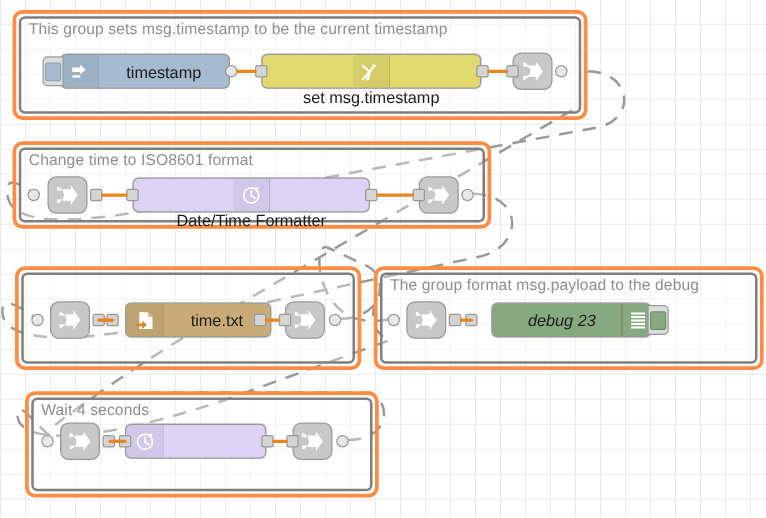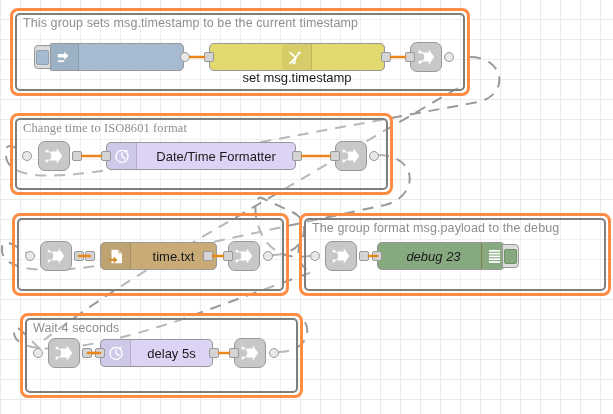--- a/index.html
+++ b/index.html
@@ -84,21 +84,21 @@
   .node .node-label {
     flex: 1;
     padding: 0 12px;
     font-size: 13px;
     color: #1a1a1a;
     white-space: nowrap;
     text-align: center;
   }
   .node.inject  { background: #a6bbcf; }
   .node.change  { background: #e2d96e; flex-direction: column; }
-  .node.datetime{ background: #dcd3f5; }
+  .node.datetime{ background: #dcd3f5; flex-direction: column; }
   .node.filewr  { background: #c9ab78; }
   .node.debug   { background: #87a980; }
   .node.delay   { background: #dcd3f5; }
 
   .node.debug .node-label {
     font-style: italic;
     text-align: center;
     padding-right: 4px;
   }
 
@@ -226,20 +226,21 @@
   <div class="node inject" style="left:48px; top:43px; width:136px;">
     <div class="inject-btn">
       <i></i>
     </div>
     <div class="icon-box">
       <svg width="17" height="17" viewBox="0 0 24 24" aria-hidden="true">
         <path d="M4 7 h9 v-3 l6 5.5 -6 5.5 v-3 h-9 z" fill="#ffffff"></path>
         <rect x="4" y="16" width="9" height="2.4" fill="#ffffff"></rect>
       </svg>
     </div>
+    <div class="node-label">timestamp</div>
   </div>
   <div class="port round" style="left:180px; top:52px;"></div>
 
   <div class="node change" style="left:209px; top:43px; width:176px;">
     <div class="icon-box">
       <svg width="17" height="17" viewBox="0 0 24 24" aria-hidden="true">
         <path d="M3 5 L11 12 L9 20" stroke="#ffffff" stroke-width="2.4" fill="none" stroke-linecap="round"></path>
         <path d="M3 20 L11 12 L16 5" stroke="#ffffff" stroke-width="2.4" fill="none" stroke-linecap="round"></path>
         <path d="M14 3.5 l5 1.5 -4 3 z" fill="#ffffff"></path>
         <path d="M7 17 l4 3.5 -4.6 1.5 z" fill="#ffffff"></path>
@@ -253,21 +254,21 @@
   <div class="linknode" style="left:410px; top:42px;">
     <svg width="22" height="22" viewBox="0 0 24 24" aria-hidden="true">
       <path d="M5 4 A8.5 8.5 0 0 1 5 20 Z" fill="#ffffff" transform="translate(-1,0)"></path>
       <path d="M8 7 h7 v-3.5 l6 8.5 -6 8.5 v-3.5 h-7 z" fill="#ffffff"></path>
       <circle cx="6" cy="12" r="4.2" fill="#c8c8c8"></circle>
     </svg>
   </div>
   <div class="port" style="left:405px; top:52px;"></div>
   <div class="port round" style="left:444px; top:52px;"></div>
 
-  <div class="group" style="left:10px; top:113px; width:383px; height:82px;font-family:Liberation Serif, serif;">
+  <div class="group" style="left:10px; top:113px; width:383px; height:70px;">
     <div class="group-inner"></div>
     <div class="group-label">Change time to ISO8601 format</div>
   </div>
 
   <div class="linknode" style="left:38px; top:141px;">
     <svg width="22" height="22" viewBox="0 0 24 24" aria-hidden="true">
       <path d="M8 7 h7 v-3.5 l6 8.5 -6 8.5 v-3.5 h-7 z" fill="#ffffff"></path>
       <path d="M3 4.5 A8 8 0 0 1 3 19.5 Z" fill="#ffffff"></path>
       <circle cx="5" cy="12" r="4" fill="#c8c8c8"></circle>
     </svg>
@@ -343,21 +344,21 @@
   <div class="linknode" style="left:325px; top:241px;">
     <svg width="22" height="22" viewBox="0 0 24 24" aria-hidden="true">
       <path d="M8 7 h7 v-3.5 l6 8.5 -6 8.5 v-3.5 h-7 z" fill="#ffffff"></path>
       <path d="M3 4.5 A8 8 0 0 1 3 19.5 Z" fill="#ffffff"></path>
       <circle cx="5" cy="12" r="4" fill="#c8c8c8"></circle>
     </svg>
   </div>
   <div class="port round" style="left:310px; top:251px;"></div>
   <div class="port" style="left:359px; top:251px;"></div>
 
-  <div class="node debug" style="left:377px; top:242px; width:128px;">
+  <div class="node debug" style="left:393px; top:242px; width:128px;">
     <div class="node-label">debug 23</div>
     <div class="debug-sep"></div>
     <div class="debug-lines">
       <svg width="13" height="15" viewBox="0 0 14 16" aria-hidden="true">
         <rect x="1" y="1" width="12" height="1.8" fill="#ffffff"></rect>
         <rect x="1" y="4" width="12" height="1.8" fill="#ffffff"></rect>
         <rect x="1" y="7" width="12" height="1.8" fill="#ffffff"></rect>
         <rect x="1" y="10" width="12" height="1.8" fill="#ffffff"></rect>
         <rect x="1" y="13" width="12" height="1.8" fill="#ffffff"></rect>
       </svg>
@@ -384,21 +385,20 @@
   <div class="port" style="left:82px; top:348px;"></div>
 
   <div class="node delay" style="left:100px; top:339px; width:113px;">
     <div class="icon-box">
       <svg width="18" height="18" viewBox="0 0 24 24" aria-hidden="true">
         <circle cx="12" cy="12.5" r="8" fill="none" stroke="#ffffff" stroke-width="1.8"></circle>
         <path d="M12 7.5 v5 l4 3" fill="none" stroke="#ffffff" stroke-width="1.8" stroke-linecap="round"></path>
         <path d="M16 3.5 l4 1 -2 3 z" fill="#ffffff"></path>
       </svg>
     </div>
-    <div class="node-label">delay 5s</div>
   </div>
   <div class="port" style="left:95px; top:348px;"></div>
   <div class="port" style="left:209px; top:348px;"></div>
 
   <div class="linknode" style="left:234px; top:338px;">
     <svg width="22" height="22" viewBox="0 0 24 24" aria-hidden="true">
       <path d="M8 7 h7 v-3.5 l6 8.5 -6 8.5 v-3.5 h-7 z" fill="#ffffff"></path>
       <path d="M3 4.5 A8 8 0 0 1 3 19.5 Z" fill="#ffffff"></path>
       <circle cx="5" cy="12" r="4" fill="#c8c8c8"></circle>
     </svg>

